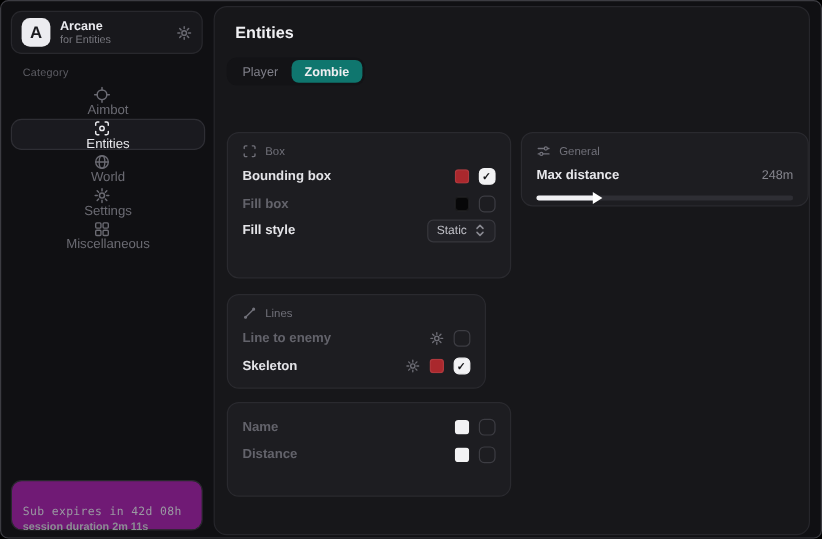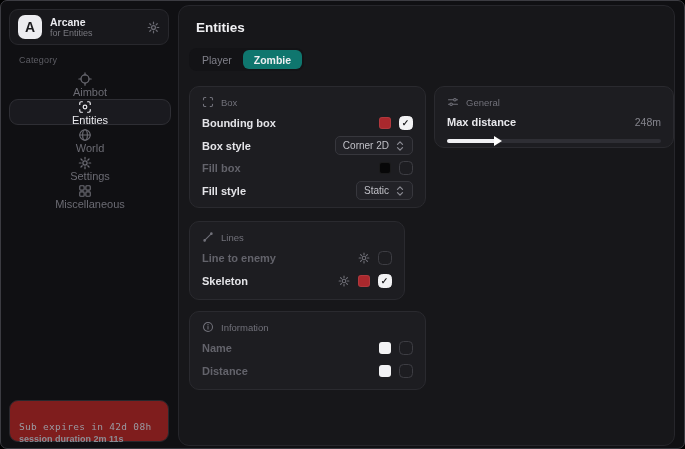--- a/index.html
+++ b/index.html
@@ -42,21 +42,21 @@
     color:#6b6b73; font-size:11px; cursor:pointer;
     border:1px solid transparent;
     flex-direction:column;
   }
   .nav-item.active { background:#1a1a1f; border-color:#2e2e34; color:#e9e9ed; }
   .nav-item .icon { display:flex; margin-right:10px; }
   .nav-label { font-weight:500; }
 
   .sub-card {
     position:absolute; left:8px; bottom:6px; width:160px; height:40px;
-    border:1px solid #28282d; border-radius:9px; background:#7f1d1d;
+    border:1px solid #28282d; border-radius:9px; background:#701a75;
     padding:20px 9px;
   }
   .subline1 { font-family:"DejaVu Sans Mono", monospace; font-size:9.5px; color:#9a9aa2; letter-spacing:.3px; }
   .subline2 { font-size:9px; font-weight:bold; color:#8d8d95; margin-top:2px; }
 
   
   .main {
     position:absolute; left:177px; top:4px; width:497px; height:441px;
     background:#17171a; border:1px solid #26262b; border-radius:11px;
   }
@@ -68,20 +68,21 @@
   }
   .tab {
     padding:0 11px; height:19px; display:flex; align-items:center;
     font-size:10.5px; color:#80808a; border-radius:6px; cursor:pointer;
   }
   .tab.active { background:#0f766e; color:#eeeef1; font-weight:bold; }
 
   .card {
     position:absolute; background:#1d1d21; border:1px solid #2a2a2f; border-radius:10px;
     padding:9px 12px 8px 12px;
+    margin-top:24px;
   }
   .card.box     { left:10px;  top:80px;  width:237px; height:122px; }
   .card.general { left:255px; top:80px;  width:240px; height:62px;  }
   .card.lines   { left:10px;  top:215px; width:216px; height:79px;  }
   .card.info    { left:10px;  top:305px; width:237px; height:79px;  }
 
   .card-head { display:flex; align-items:center; color:#71717a; font-size:9.5px; margin-bottom:4px; }
   .card-head .icon { display:flex; margin-right:7px; }
 
   .row { display:flex; align-items:center; justify-content:space-between; height:22.5px; }
@@ -218,31 +219,20 @@
         <span>Box</span>
       </div>
       <div class="row">
         <span class="row-label">Bounding box</span>
         <span class="controls">
           <span class="swatch" style="background: rgb(170, 40, 45);"></span>
           <span class="checkbox checked"></span>
         </span>
       </div>
       <div class="row">
-        <span class="row-label">Box style</span>
-        <span class="dropdown">
-          <span>Corner 2D</span>
-          <span class="dd-icon">
-            <svg width="10" height="12" viewBox="0 0 12 14" fill="none" stroke="currentColor" stroke-width="1.5" stroke-linecap="round" stroke-linejoin="round">
-              <path d="M3 5l3-3 3 3M3 9l3 3 3-3"></path>
-            </svg>
-          </span>
-        </span>
-      </div>
-      <div class="row">
         <span class="row-label dim">Fill box</span>
         <span class="controls">
           <span class="swatch" style="background: rgb(7, 7, 8);"></span>
           <span class="checkbox"></span>
         </span>
       </div>
       <div class="row">
         <span class="row-label">Fill style</span>
         <span class="dropdown">
           <span>Static</span>
@@ -308,30 +298,20 @@
               <path d="M8 1.5v2M8 12.5v2M1.5 8h2M12.5 8h2M3.4 3.4l1.4 1.4M11.2 11.2l1.4 1.4M12.6 3.4l-1.4 1.4M4.8 11.2l-1.4 1.4"></path>
             </svg>
           </span>
           <span class="swatch" style="background: rgb(170, 40, 45);"></span>
           <span class="checkbox checked"></span>
         </span>
       </div>
     </div>
 
     <div class="card info">
-      <div class="card-head">
-        <span class="icon">
-          <svg width="12" height="12" viewBox="0 0 16 16" fill="none" stroke="currentColor" stroke-width="1.4" stroke-linecap="round">
-            <circle cx="8" cy="8" r="6"></circle>
-              <path d="M8 7.2v3.6"></path>
-              <circle cx="8" cy="5" r=".9" fill="currentColor" stroke="none"></circle>
-          </svg>
-        </span>
-        <span>Information</span>
-      </div>
       <div class="row">
         <span class="row-label dim">Name</span>
         <span class="controls">
           <span class="swatch" style="background: rgb(242, 242, 244);"></span>
           <span class="checkbox"></span>
         </span>
       </div>
       <div class="row">
         <span class="row-label dim">Distance</span>
         <span class="controls">

